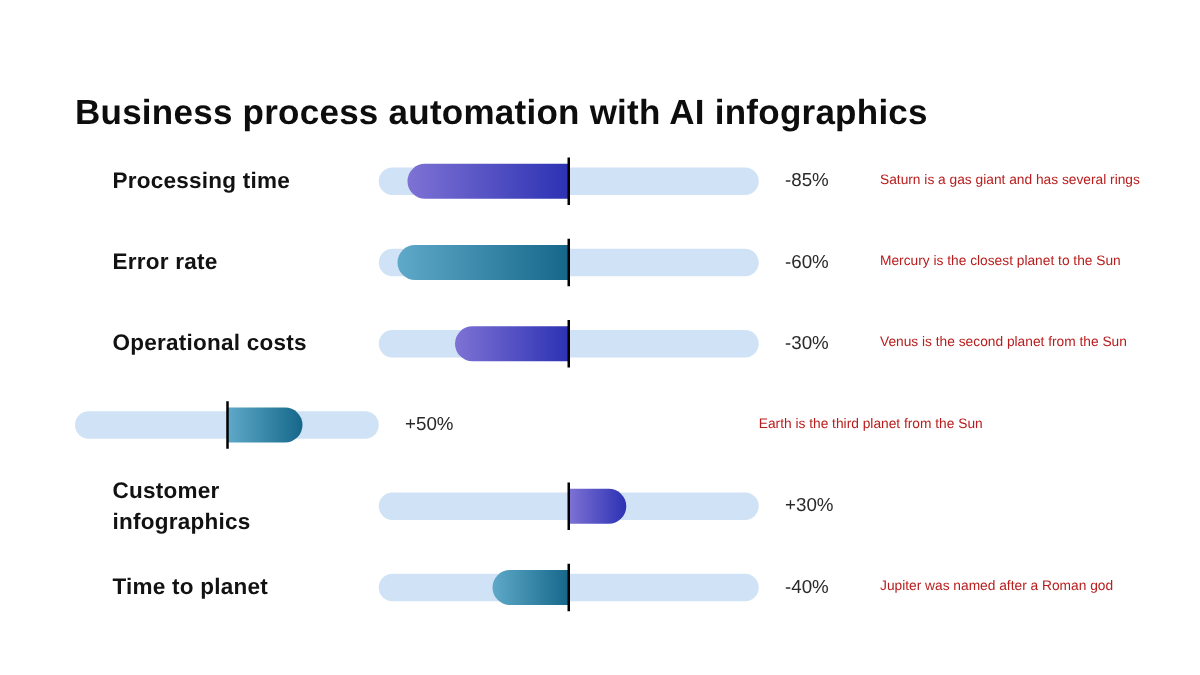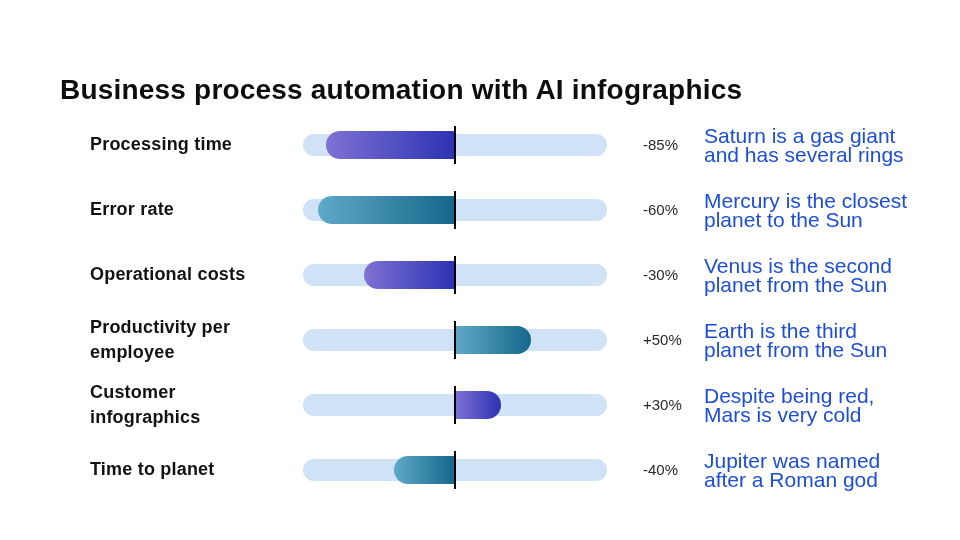--- a/index.html
+++ b/index.html
@@ -71,27 +71,27 @@
     position: absolute;
     left: calc(50% - 1px);
     top: 50%;
     transform: translateY(-50%);
     width: 2px;
     height: 38px;
   }
   .value-label {
     font-size: 15px;
     color: #2a2a2a;
-    padding-left: 36px;
+    padding-left: 21px;
     white-space: nowrap;
   }
   .description {
-    font-size: 21px;
+    font-size: 11px;
     line-height: 19px;
-    color: #1d4ed8;
+    color: #b91c1c;
     width: 212px;
   }
 </style>
 </head>
 <body>
 
 <div class="slide">
   <h1 class="title">Business process automation with AI infographics</h1>
 
   <div class="rows">
@@ -123,39 +123,37 @@
       <div class="bar-wrap">
         <div class="bar-track" style="background: rgb(207, 226, 246);"></div>
         <div class="bar-fill" style="width: 30%; background: linear-gradient(90deg, rgb(126, 114, 212), rgb(44, 50, 179)); right: 50%; border-radius: 14px 0px 0px 14px;"></div>
         <div class="axis-line" style="background: rgb(0, 0, 0);"></div>
       </div>
       <div class="value-label">-30%</div>
       <div class="description">Venus is the second planet from the Sun</div>
     </div>
 
     <div class="row">
-      <div class="metric-label">Productivity per employee</div>
       <div class="bar-wrap">
         <div class="bar-track" style="background: rgb(207, 226, 246);"></div>
         <div class="bar-fill" style="width: 25%; background: linear-gradient(90deg, rgb(95, 169, 201), rgb(21, 103, 138)); left: 50%; border-radius: 0px 14px 14px 0px;"></div>
         <div class="axis-line" style="background: rgb(0, 0, 0);"></div>
       </div>
       <div class="value-label">+50%</div>
       <div class="description">Earth is the third planet from the Sun</div>
     </div>
 
     <div class="row">
       <div class="metric-label">Customer infographics</div>
       <div class="bar-wrap">
         <div class="bar-track" style="background: rgb(207, 226, 246);"></div>
         <div class="bar-fill" style="width: 15%; background: linear-gradient(90deg, rgb(126, 114, 212), rgb(44, 50, 179)); left: 50%; border-radius: 0px 14px 14px 0px;"></div>
         <div class="axis-line" style="background: rgb(0, 0, 0);"></div>
       </div>
       <div class="value-label">+30%</div>
-      <div class="description">Despite being red, Mars is very cold</div>
     </div>
 
     <div class="row">
       <div class="metric-label">Time to planet</div>
       <div class="bar-wrap">
         <div class="bar-track" style="background: rgb(207, 226, 246);"></div>
         <div class="bar-fill" style="width: 20%; background: linear-gradient(90deg, rgb(95, 169, 201), rgb(21, 103, 138)); right: 50%; border-radius: 14px 0px 0px 14px;"></div>
         <div class="axis-line" style="background: rgb(0, 0, 0);"></div>
       </div>
       <div class="value-label">-40%</div>

